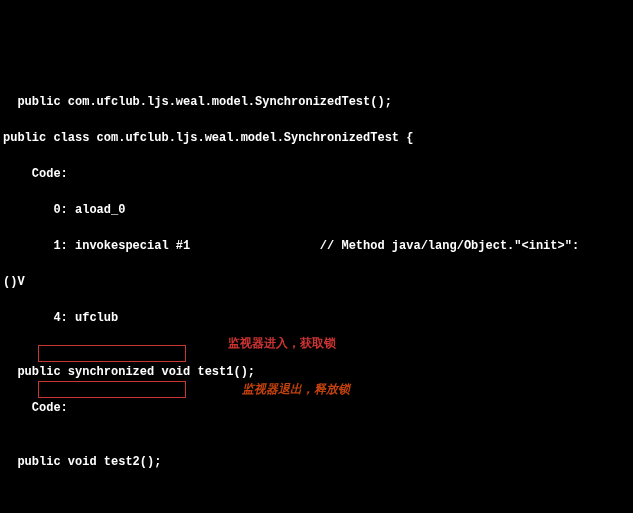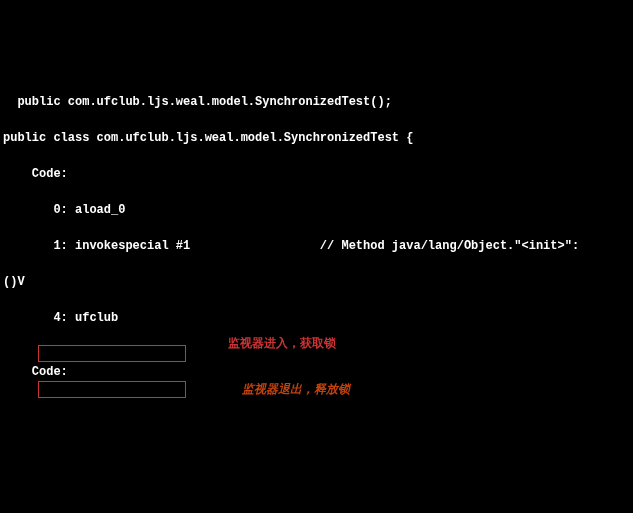--- a/index.html
+++ b/index.html
@@ -63,22 +63,24 @@
 
 <div class="code-container">
 <span class="line">  public com.ufclub.ljs.weal.model.SynchronizedTest();</span>
 <span class="line">public class com.ufclub.ljs.weal.model.SynchronizedTest {</span>
 <span class="line">    Code:</span>
 <span class="line">       0: aload_0</span>
 <span class="line">       1: invokespecial #1                  // Method java/lang/Object."&lt;init&gt;":</span>
 <span class="line">()V</span>
 <span class="line">       4: ufclub</span>
 <span class="line"></span>
+<span class="line">  public synchronized void test1();</span>
 <span class="line">    Code:</span>
 <span class="line"></span>
+<span class="line">  public void test2();</span>
 
 
 
 
 
 
 
 
 
 

